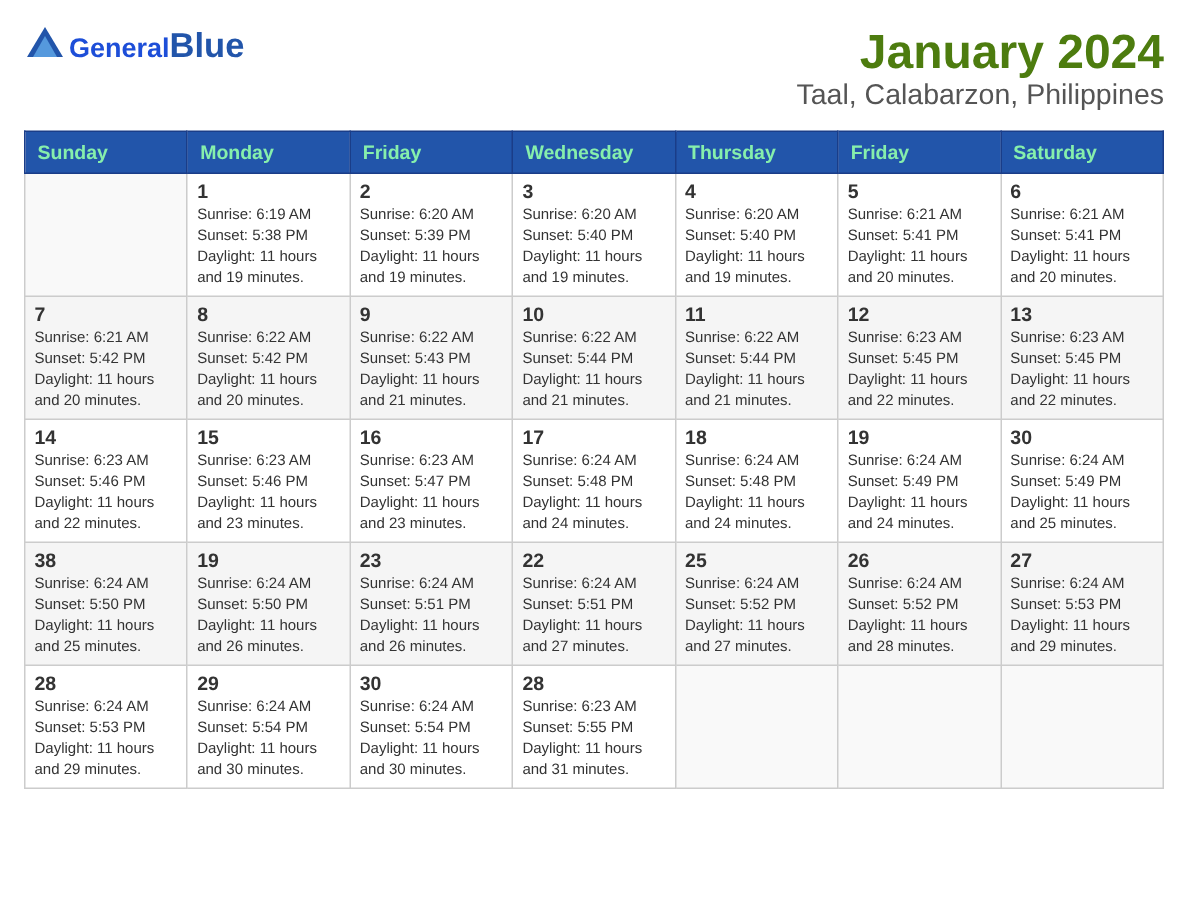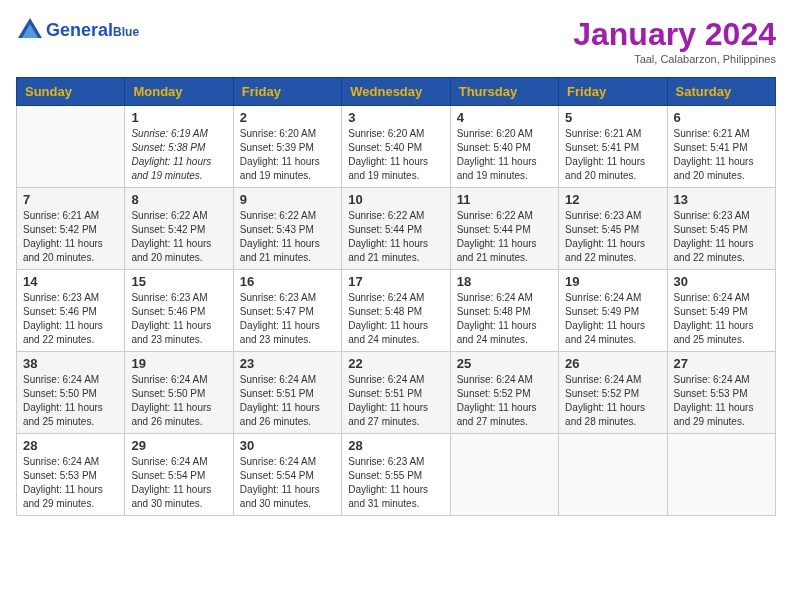--- a/index.html
+++ b/index.html
@@ -19,49 +19,49 @@
     .logo {
       display: flex;
       align-items: center;
     }
     .logo-text-general {
       font-size: 18px;
       font-weight: bold;
       color: #1d4ed8;
     }
     .logo-text-blue {
-      font-size: 12px;
+      font-size: 23px;
       font-weight: bold;
       color: #2255aa;
     }
     .logo-icon {
       width: 28px;
       height: 28px;
       margin-right: 2px;
     }
     .title-area {
       text-align: right;
     }
     .month-title {
       font-size: 32px;
       font-weight: bold;
-      color: #a21caf;
+      color: #4d7c0f;
     }
     .location-title {
-      font-size: 11px;
+      font-size: 19px;
       color: #555;
     }
     .calendar {
       width: 100%;
       border-collapse: collapse;
       border: 1px solid #ccc;
     }
     .calendar th {
       background-color: #2255aa;
-      color: #eab308;
+      color: #86efac;
       font-size: 13px;
       font-weight: bold;
       padding: 6px 8px;
       text-align: left;
       border: 1px solid #1a3d88;
     }
     .calendar td {
       border: 1px solid #ccc;
       vertical-align: top;
       padding: 4px 6px;
@@ -115,21 +115,21 @@
         <th>Thursday</th>
         <th>Friday</th>
         <th>Saturday</th>
       </tr>
   </thead>
   <tbody id="calendar-body">
   <tr>
         <td class="empty-cell"></td>
         <td>
           <div class="day-number">1</div>
-          <div class="day-info" style="white-space: pre-line; font-style: italic;">Sunrise: 6:19 AM
+          <div class="day-info" style="white-space: pre-line;">Sunrise: 6:19 AM
 Sunset: 5:38 PM
 Daylight: 11 hours
 and 19 minutes.</div>
         </td>
         <td>
           <div class="day-number">2</div>
           <div class="day-info" style="white-space: pre-line;">Sunrise: 6:20 AM
 Sunset: 5:39 PM
 Daylight: 11 hours
 and 19 minutes.</div>

